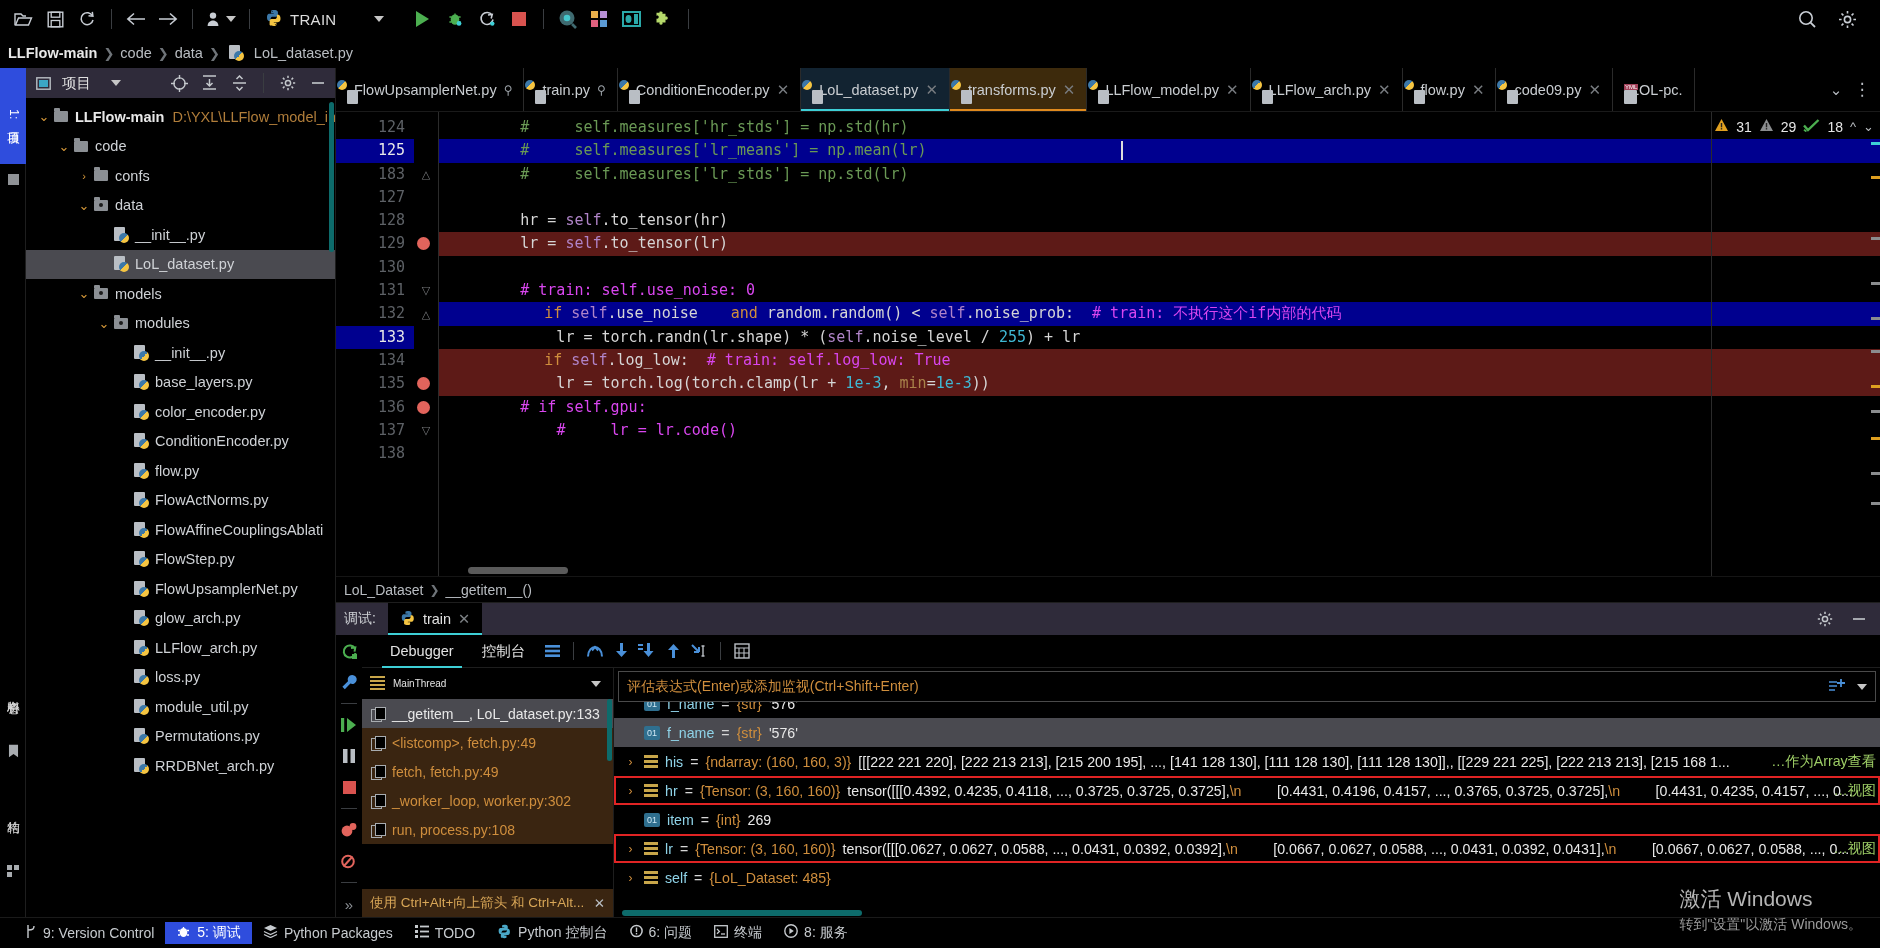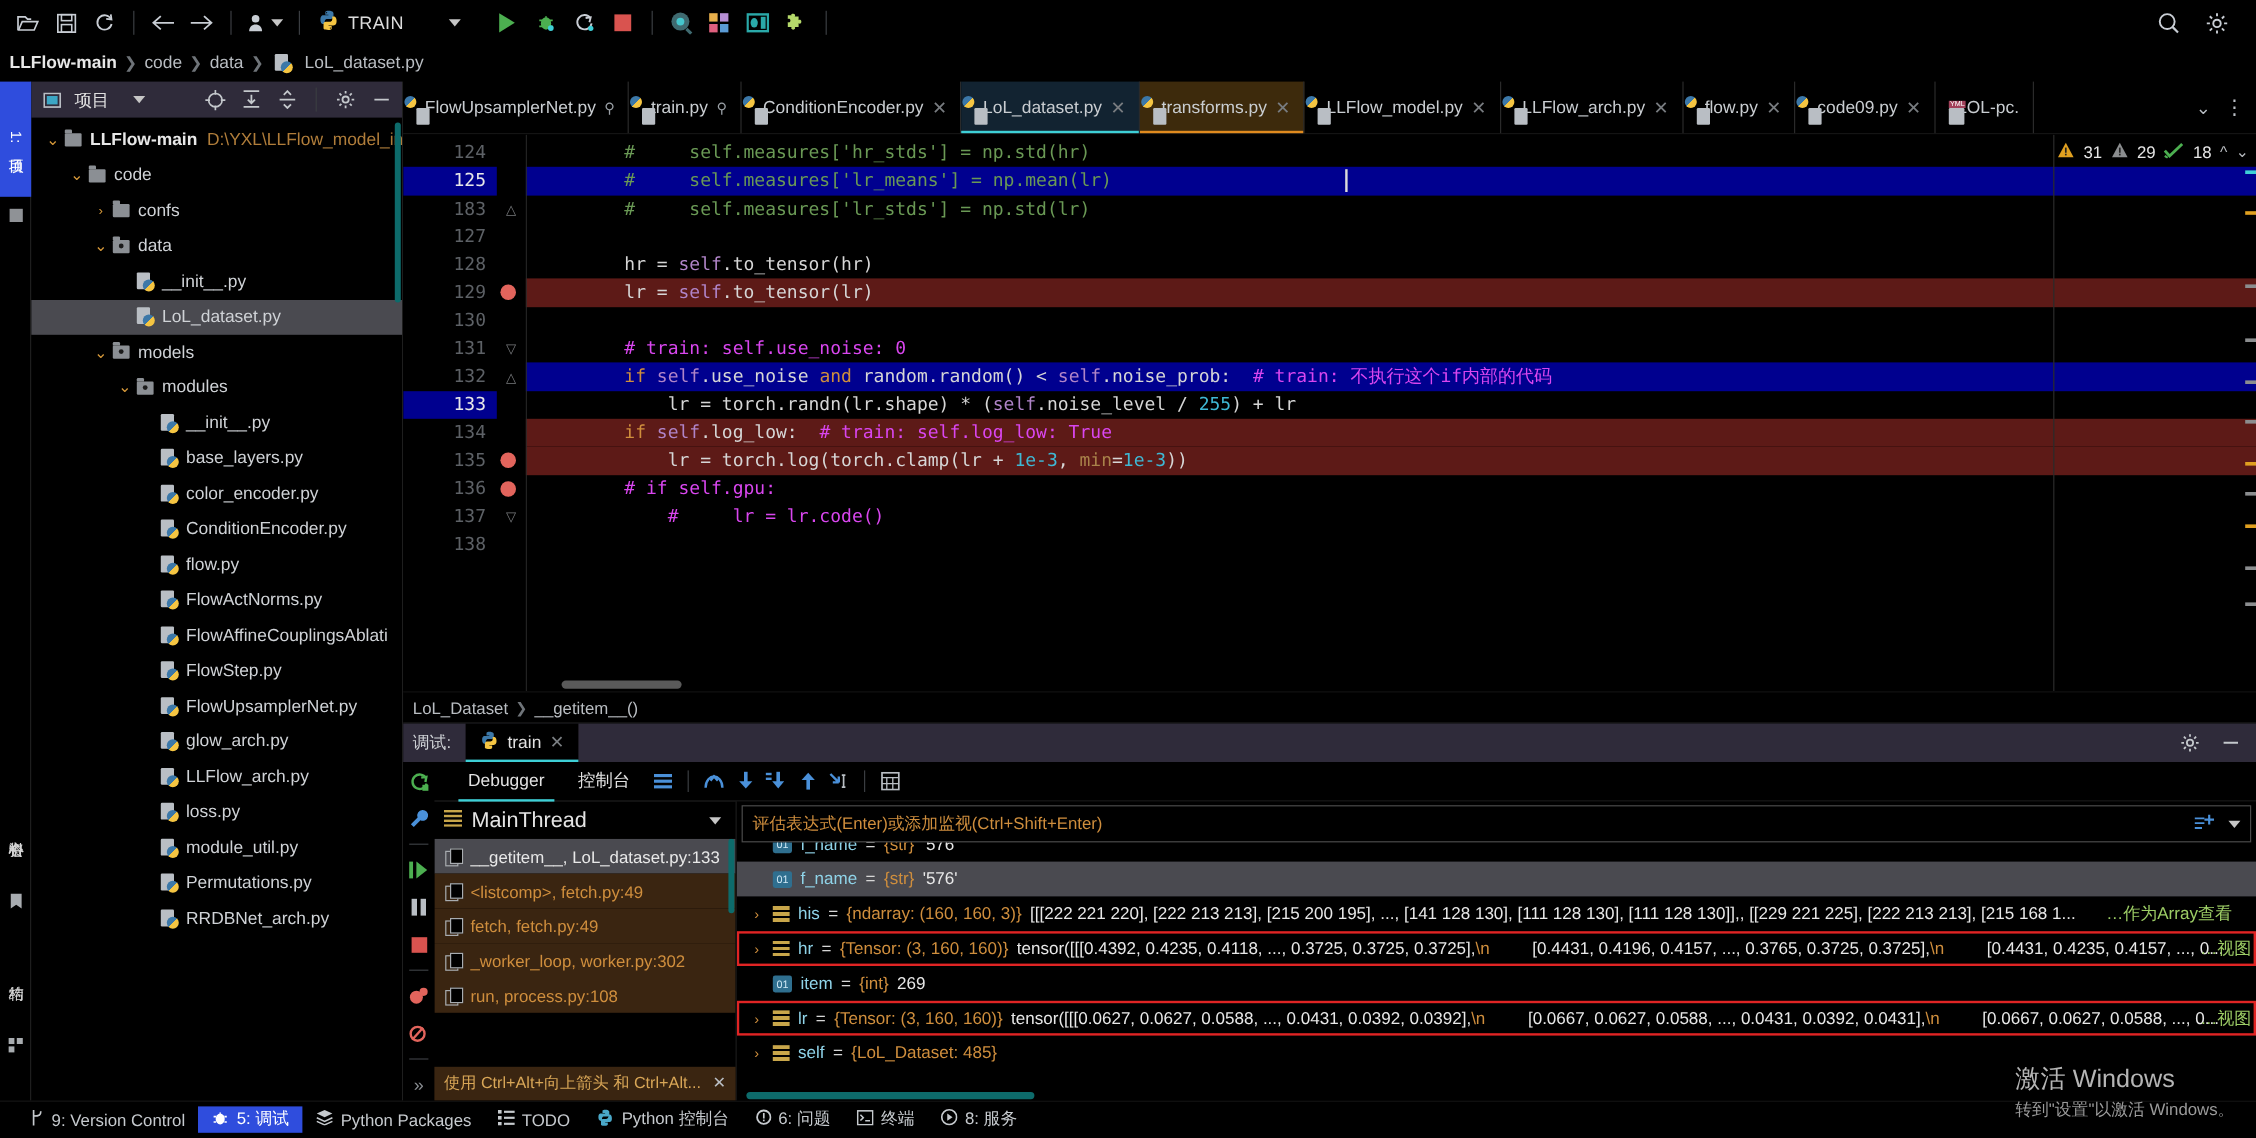--- a/index.html
+++ b/index.html
@@ -104,21 +104,21 @@
   .ln.cur { color:#e8e8e8; background:#00008f; }
   .bpdot { position:absolute; right:-16px; top:5px; width:13px;height:13px;
            border-radius:50%; background:#e2645c; }
   .fold { height:23.3px;display:flex;align-items:center;justify-content:center;color:#77797c;font-size:11px;}
   .cl { height:23.3px;line-height:23.3px;font-size:15px;white-space:pre;
         font-family:"DejaVu Sans Mono","Liberation Mono",monospace; padding-left:10px; color:#d6d6d6; }
   .cl.cur { background:#00008f; }
   .cl.exec { background:#5d1a17; }
   .cmt { color:#6a9955; }
   .cmt2{ color:#d946ef; }
-  .kw  { color:#cf8e3d; }
+  .kw  { color:#cf8e3d;margin-left:24px; }
   .self{ color:#b084c8; }
   .num { color:#3fb8d4; }
   .kwarg{ color:#a9824a; }
   #caret { position:absolute; width:1.5px; height:19px; background:#dcdcdc; }
   #vline1 { position:absolute; top:0; bottom:0; width:1px; background:#2b2b2b; }
   #rightmargin { position:absolute; top:0; bottom:0; width:1px; background:#2b2b2b; }
   #hscroll { position:absolute; left:96px; bottom:2px; height:7px; width:100px;
              background:#5a5a5a; border-radius:4px; }
   #errbar { position:absolute; right:0; top:30px; width:9px; bottom:0; }
   .errmark{ position:absolute; right:0; width:9px; height:3px; }
@@ -148,21 +148,21 @@
   #dbgtoolbar { height:33px;display:flex;align-items:center;gap:0;padding-left:14px;
                 border-bottom:1px solid #1e1e1e; position:relative; }
   .dbtab{ font-size:14.5px;color:#e2e2e2;padding:0 14px;height:33px;line-height:33px;position:relative; }
   .dbtab.active::after{content:"";position:absolute;left:6px;right:6px;bottom:0;height:2px;background:#3ecfd6;}
   .dbsep{ width:1px;height:18px;background:#3a3d41;margin:0 8px; }
   .dbi{ width:26px;height:24px;display:flex;align-items:center;justify-content:center;color:#4a90d9; }
 
   #dbgcontent{ flex:1;display:flex;min-height:0; }
   #frames { width:252px;flex:0 0 252px;background:#000;display:flex;flex-direction:column;
             border-right:1px solid #1e1e1e; }
-  #threadsel{ height:31px;display:flex;align-items:center;gap:8px;padding:0 8px;font-size:18px;color:#e4e4e4; }
+  #threadsel{ height:31px;display:flex;align-items:center;gap:8px;padding:0 8px;font-size:10px;color:#e4e4e4; }
   #framelist{ flex:1;position:relative;overflow:hidden; }
   .frame{ height:29px;display:flex;align-items:center;gap:7px;padding-left:9px;font-size:14px;
           color:#cf8e3d;white-space:nowrap; }
   .frame.sel{ background:#4a4a50;color:#e8e8e8; }
   .frame.shade{ background:#3a2511; }
   .frmico{width:14px;height:14px;position:relative;flex:0 0 14px;}
   .frmico::before{content:"";position:absolute;left:0;top:2px;width:9px;height:11px;border:1.5px solid #a8acb0;}
   .frmico::after{content:"";position:absolute;left:4px;top:0;width:9px;height:11px;border:1.5px solid #a8acb0;background:#000;}
   #framehint{ height:28px;background:#3a2511;display:flex;align-items:center;gap:6px;
               padding:0 8px;font-size:13.5px;color:#d8a657;white-space:nowrap; }
@@ -989,21 +989,21 @@
                     <span class="vtype">{str}</span>
                     <span class="vval">'576'</span>
                   </div>
                   <div class="vrow">
                     <span class="vexp">›</span>
                     <span class="vico-arr"></span>
                     <span class="vname">his</span>
                     <span class="veq">=</span>
                     <span class="vtype">{ndarray: (160, 160, 3)}</span>
                     <span class="vval">[[[222 221 220],  [222 213 213],  [215 200 195],  ...,  [141 128 130],  [111 128 130],  [111 128 130]],, [[229 221 225],  [222 213 213],  [215 168 1...</span>
-                    <span class="vlink" style="position: absolute; right: 20px;">…作为Array查看</span>
+                    <span class="vlink" style="position: absolute; right: 4px;">…作为Array查看</span>
                   </div>
                   <div class="vrow boxed">
                     <span class="vexp">›</span>
                     <span class="vico-arr"></span>
                     <span class="vname">hr</span>
                     <span class="veq">=</span>
                     <span class="vtype">{Tensor: (3, 160, 160)}</span>
                     <span class="vval">tensor([[[0.4392, 0.4235, 0.4118,  ..., 0.3725, 0.3725, 0.3725],<span class="vnl">\n</span>&nbsp;&nbsp;&nbsp;&nbsp;&nbsp;&nbsp;&nbsp;&nbsp;        [0.4431, 0.4196, 0.4157,  ..., 0.3765, 0.3725, 0.3725],<span class="vnl">\n</span>&nbsp;&nbsp;&nbsp;&nbsp;&nbsp;&nbsp;&nbsp;&nbsp;        [0.4431, 0.4235, 0.4157,  ..., 0...</span>
                     <span class="vlink" style="position: absolute; right: 4px;">…视图</span>
                   </div>

